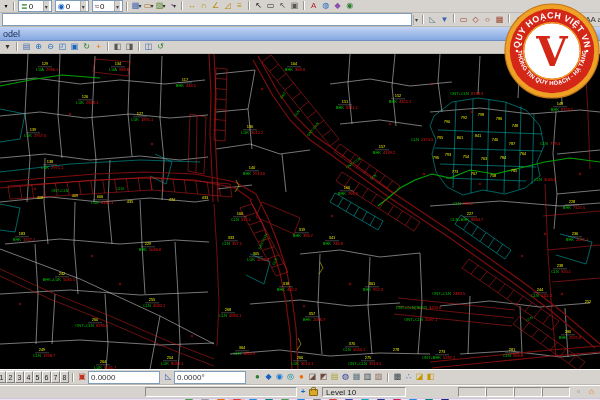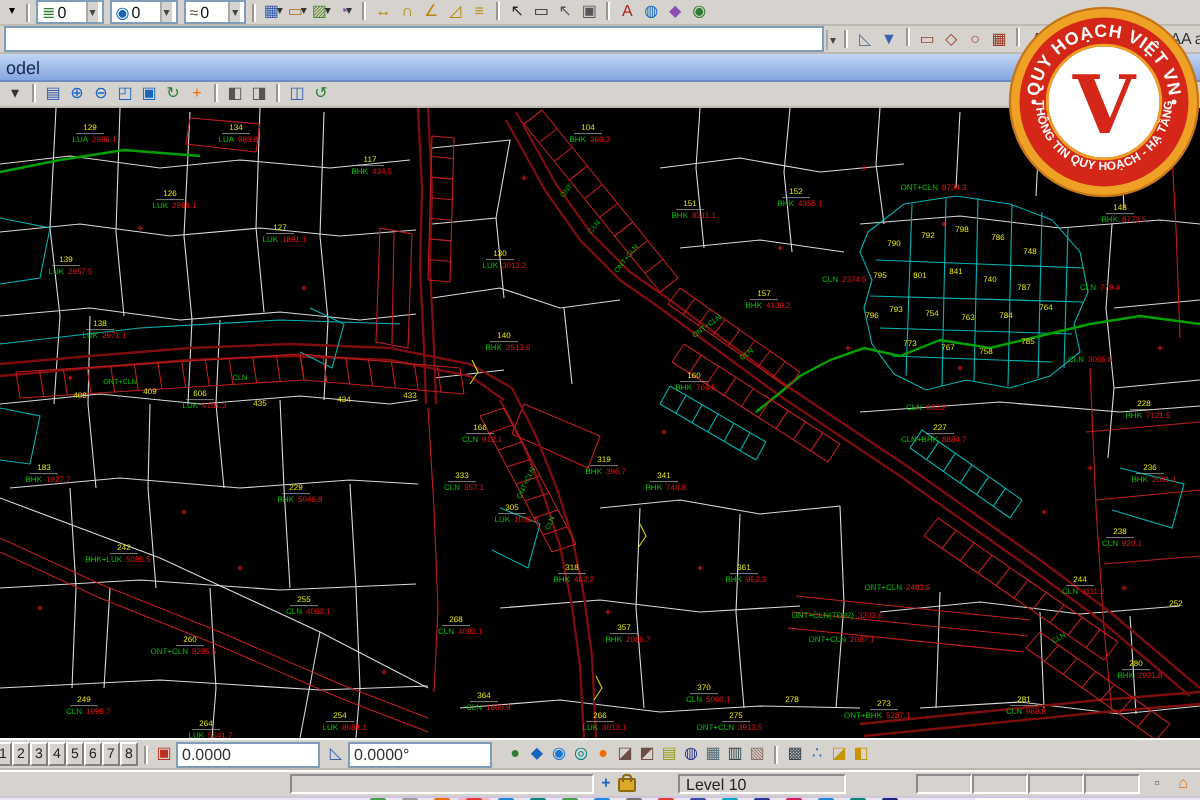--- a/index.html
+++ b/index.html
@@ -678,21 +678,21 @@
       <span class="icon" style="color: rgb(198, 149, 0);">◪</span>
       <span class="icon" style="color: rgb(198, 149, 0);">◧</span>
     </span>
 </div>
 
 <div class="statusbar">
   <span style="width:145px;flex:none"></span>
   <span class="sseg" style="width:152px"></span>
   <span class="icon" style="color:#1565c0;font-weight:bold;min-width:12px">+</span>
   <span class="lock"></span>
-  <span class="sseg" style="width:84px;margin-left:21px">
+  <span class="sseg" style="width:84px;margin-left:4px">
     <span>Level 10</span>
   </span>
   <span style="flex:1"></span>
   <span class="sseg" style="width:28px"></span>
   <span class="sseg" style="width:28px"></span>
   <span class="sseg" style="width:28px"></span>
   <span class="sseg" style="width:28px"></span>
   <span style="display:flex;gap:2px;margin:0 3px">
       <span class="icon" style="color: rgb(119, 119, 119);">▫</span>
       <span class="icon" style="color: rgb(239, 108, 0);">⌂</span>

